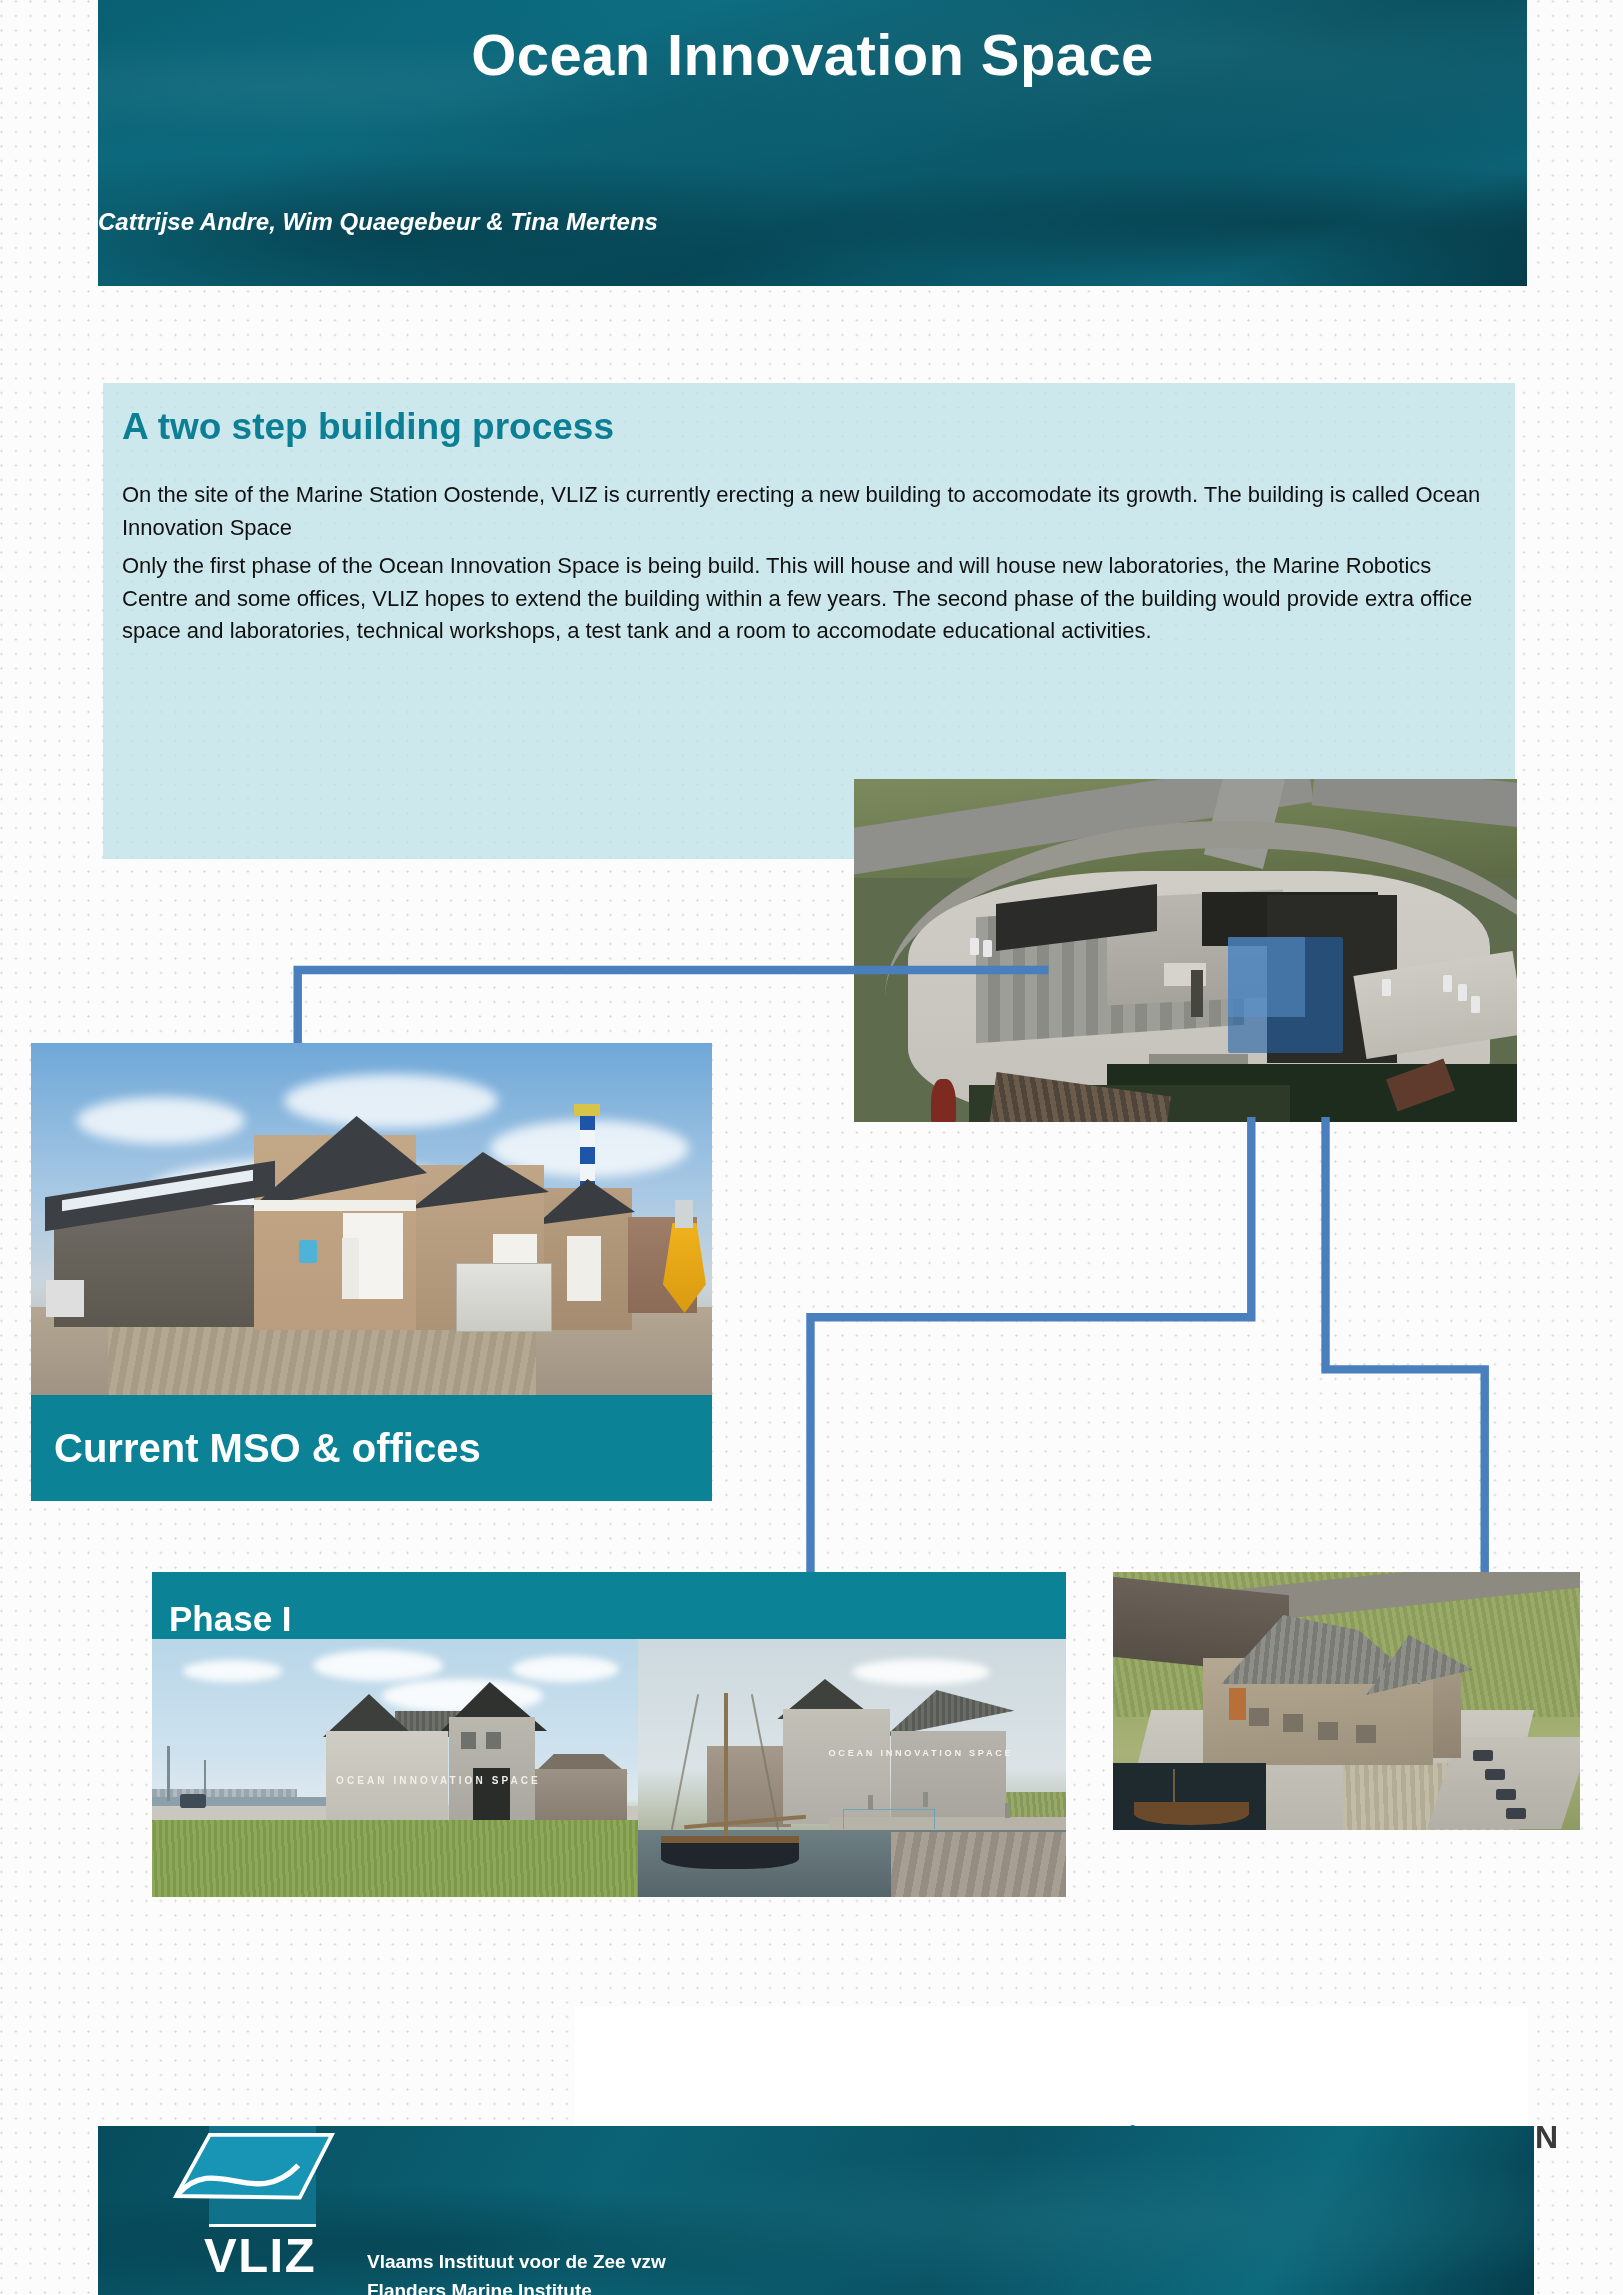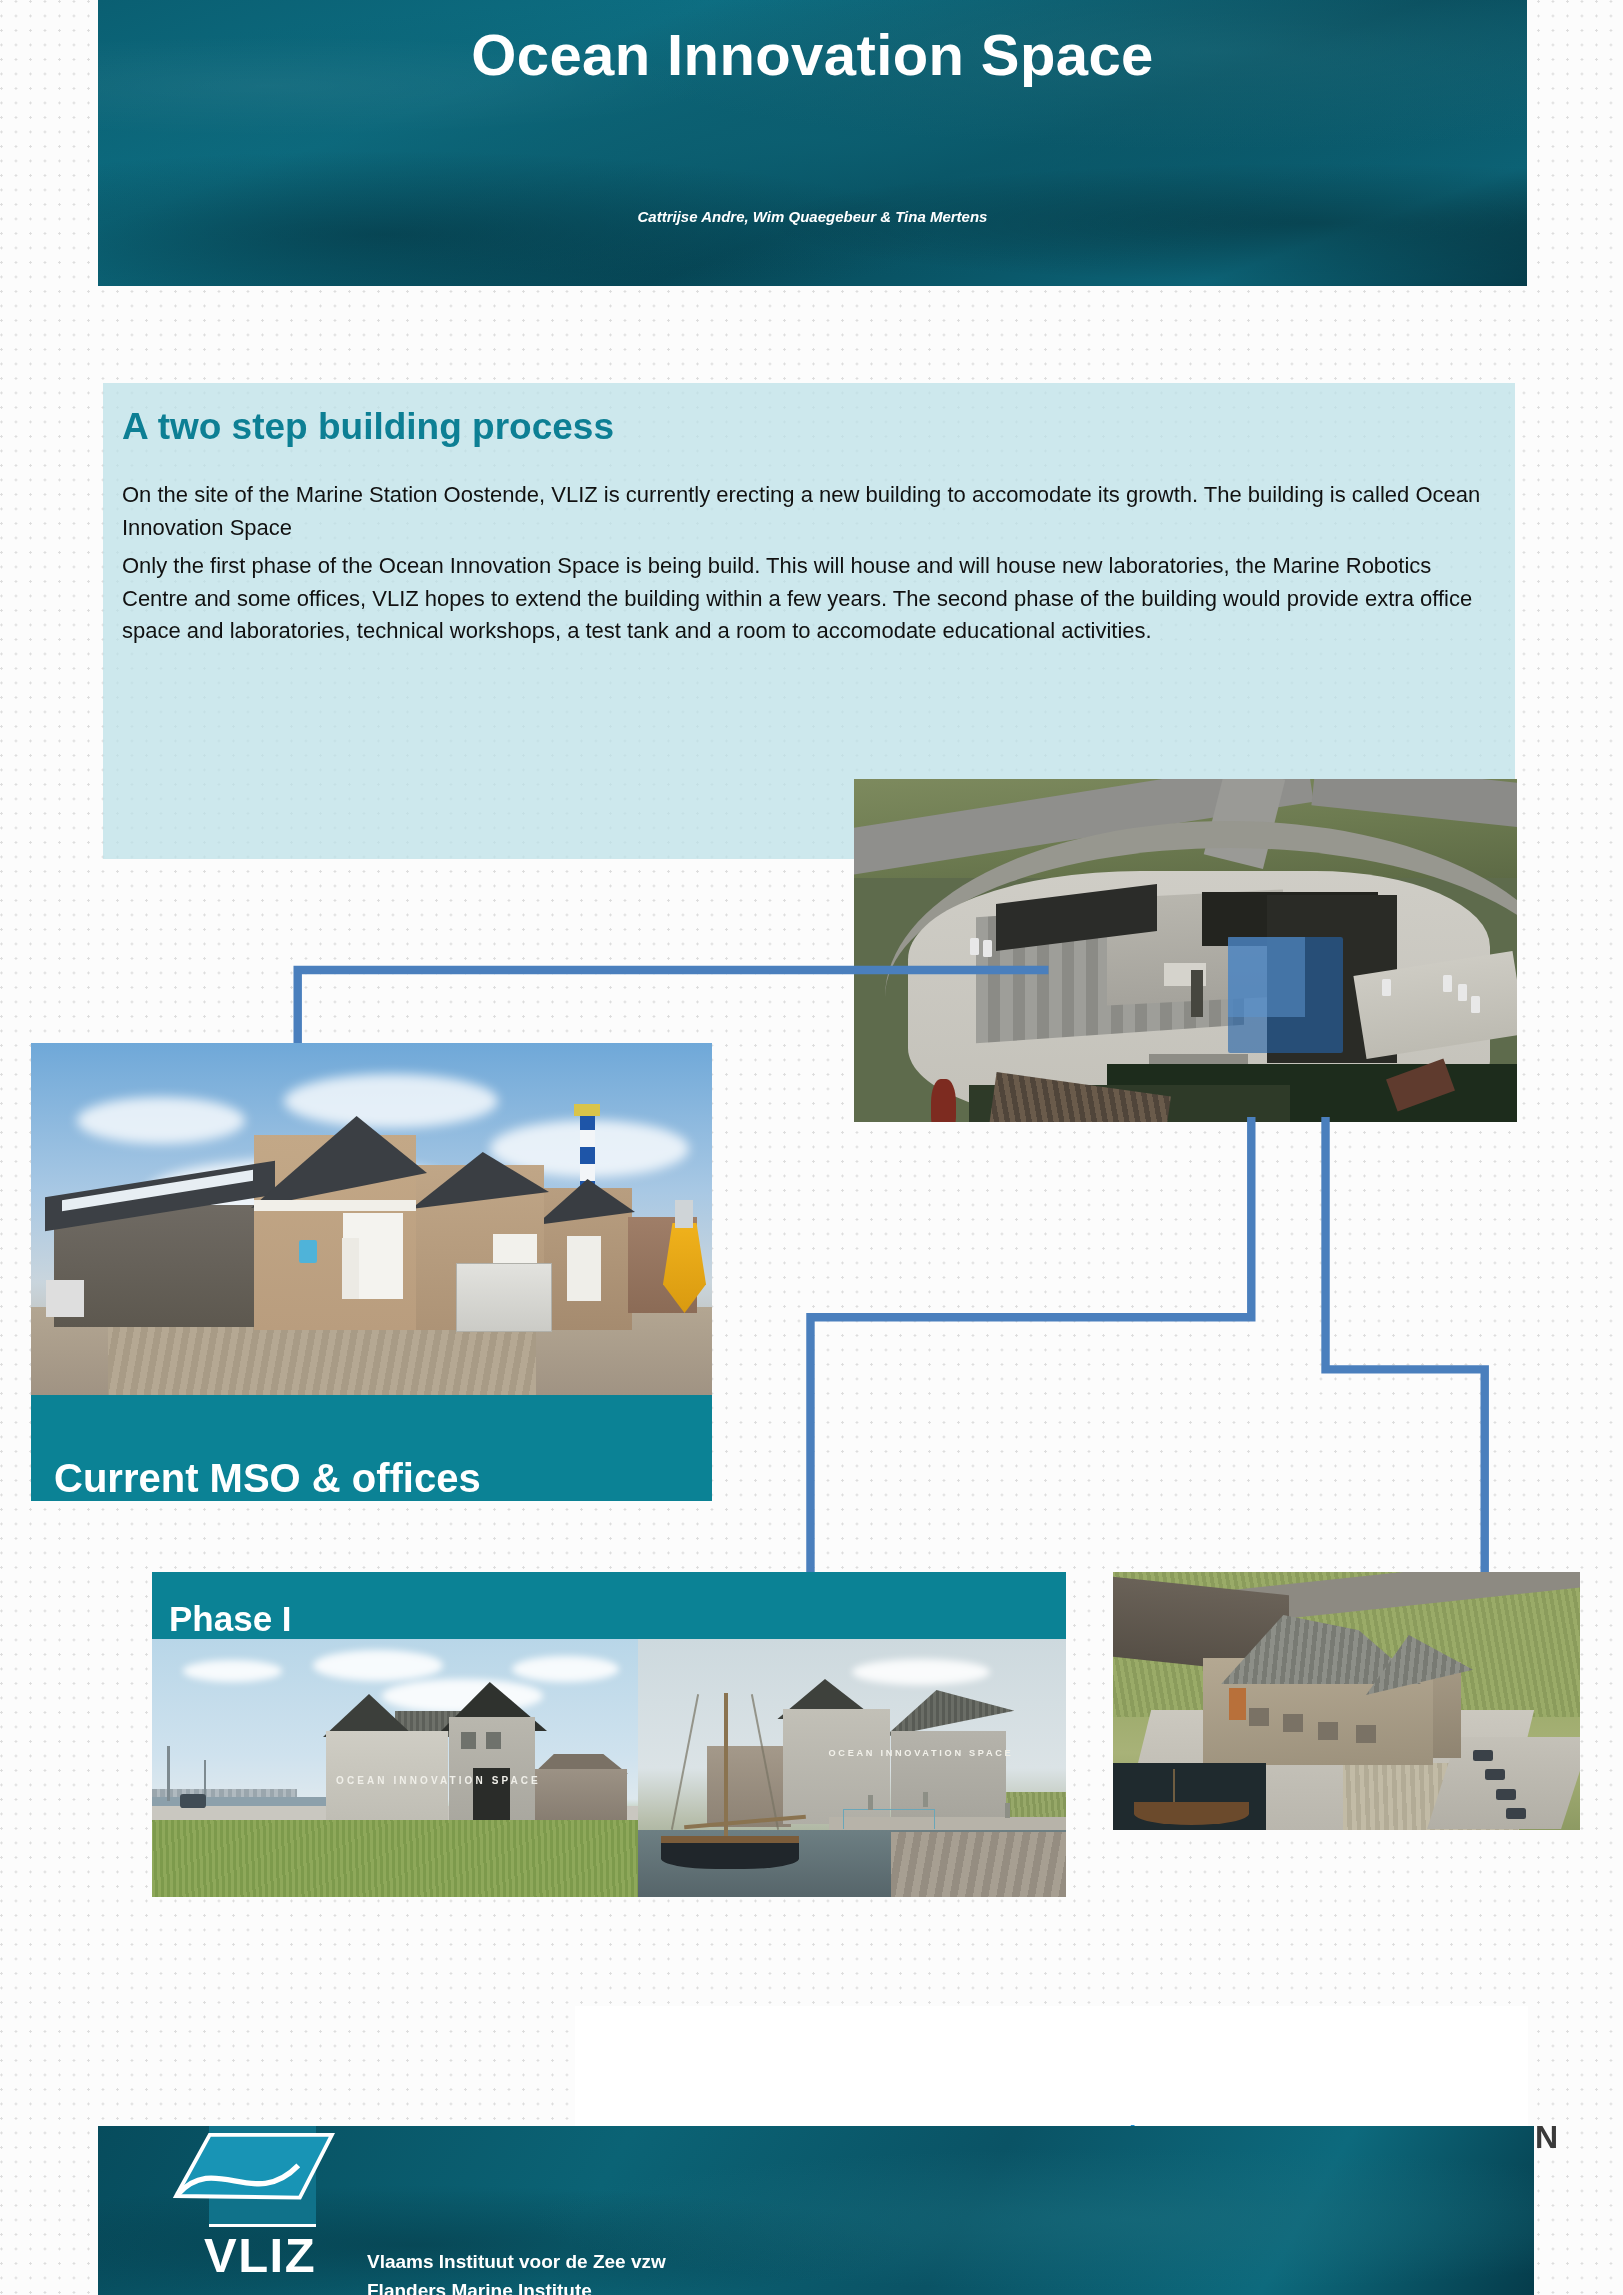--- a/index.html
+++ b/index.html
@@ -60,22 +60,22 @@
     left: 0; right: 0; top: 134px;
     text-align: center;
     font-size: 34px;
     font-weight: normal;
     color: #2f8ea3;
     z-index: 2;
   }
   #poster-authors {
     position: absolute;
     left: 0; right: 0; top: 208px;
-    text-align: center;
-    font-size: 15px;
+    text-align: left;
+    font-size: 24px;
     font-style: italic;
     font-weight: bold;
     color: #ffffff;
     z-index: 2;
   }
 
   
   #intro-panel {
     position: absolute;
     left: 103px;
@@ -227,21 +227,21 @@
   .mso-lighthouse { left:549px; top:70px; width:14.5px; height:145px;
     background: repeating-linear-gradient(180deg,#1e55a8 0 17px,#f2f5f8 17px 34px); }
   .mso-lh-top { left:543px; top:61px; width:26px; height:12.2px; background:#d9c44a; }
   .mso-buoy { left:632px; top:180px; width:43px; height:90px;
     background: linear-gradient(180deg,#f0b21c,#d99a10); clip-path: polygon(22% 0,78% 0,100% 68%,50% 100%,0 68%); }
   .mso-buoy-top { left:644px; top:157px; width:18.4px; height:27.5px; background:#cfd4d7; }
   .mso-sign { left:268px; top:197px; width:18.4px; height:23px; background:#4fb3d9; border-radius:2.3px; }
   #mso-label {
     position: absolute; left: 0; top: 352px; width: 681px; height: 106px;
     background-color: #0b8295;
-    display: flex; align-items: flex-end;
+    display: flex; align-items: center;
   }
   #mso-label-text {
     color: #ffffff; font-size: 40px; font-weight: bold; padding-left: 23px;
   }
 
   
   .phase-card { position: absolute; }
   #phase1-card { left: 152px; top: 1572px; width: 914px; height: 325px; }
   #phase2-card { left: 1113px; top: 1572px; width: 467px;  height: 325px; }
 

